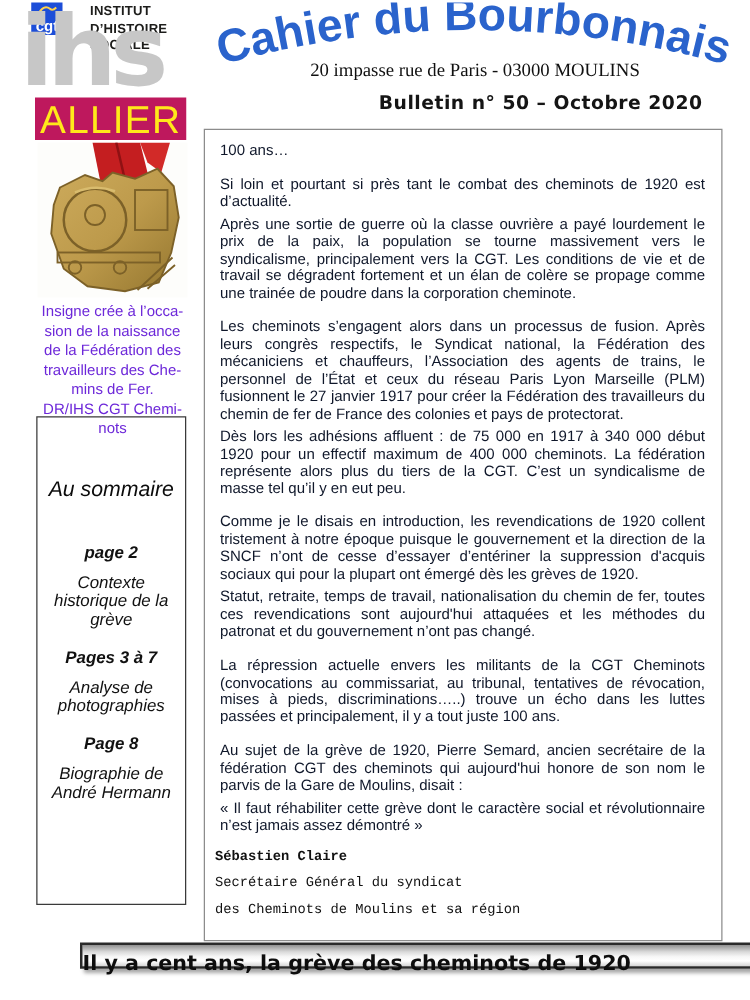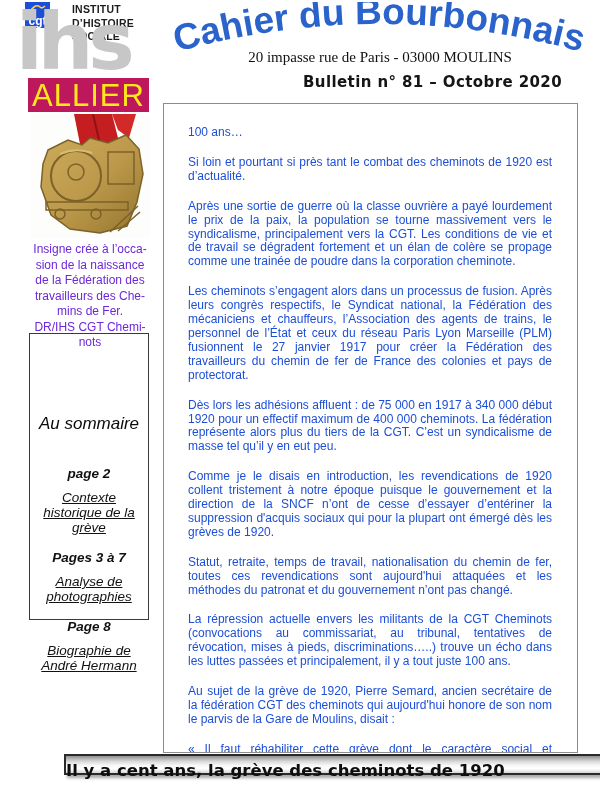--- a/index.html
+++ b/index.html
@@ -26,31 +26,31 @@
         font-family:"Liberation Serif",serif;font-size:15px;color:#101010;}
   .bulletin{position:absolute;top:73px;right:38px;font-family:"DejaVu Sans",sans-serif;
         font-weight:bold;font-size:15px;letter-spacing:.4px;color:#151515;}
 
   
   .medal-photo{position:absolute;left:30px;top:114px;width:120px;height:124px;background:#fdfdfb;}
   .medal-caption{position:absolute;left:20px;top:242px;width:140px;text-align:center;
         font-size:12px;line-height:15.5px;color:#6d28d9;}
 
   
-  .sommaire-box{position:absolute;left:29px;top:333px;width:120px;height:287px;
-        border:1px solid #3a3a3a;box-sizing:border-box;padding-top:80px;text-align:center;}
+  .sommaire-box{position:absolute;left:29px;top:333px;width:120px;height:391px;
+        border:1px solid #3a3a3a;box-sizing:border-box;padding-top:48px;text-align:center;}
   .sommaire-heading{font-style:italic;font-size:17px;margin:0 0 32px 0;color:#0b0b0b;}
   .s-page{font-style:italic;font-weight:bold;font-size:13.5px;margin:0 0 9px 0;text-align:center;}
-  .s-title{font-style:italic;font-size:13.5px;line-height:15px;margin:0 4px 15px 4px;text-decoration:underline;}
+  .s-title{font-style:italic;font-size:13.5px;line-height:15px;margin:0 4px 15px 4px;}
 
   
   .main-box{position:absolute;left:163px;top:103px;width:415px;height:650px;
         border:1px solid #8c8c8c;box-sizing:border-box;padding:6px 9px 6px 8px;
         overflow:hidden;}
-  .main-box p{margin:16px;font-size:12px;line-height:13.9px;text-align:justify;color:#1d4ed8;}
+  .main-box p{margin:4px;font-size:12px;line-height:13.9px;text-align:justify;color:#0f172a;}
   .main-box p.gap{margin-top:13px;}
   .signature{margin-top:12px;text-align:left;padding-right:2px;font-family:Liberation Mono, monospace;}
   .sig-name{font-size:11px;font-weight:bold;}
   .sig-role{font-size:11px;margin-top:9px;}
 
   
   .footer-banner{position:absolute;left:28px;top:754px;width:553px;height:21px;
         box-sizing:border-box;border:2px solid #2a2a2a;
         background:linear-gradient(180deg,#909090 0%,#d9d9d9 32%,#f7f7f7 55%,#ffffff 75%,#d4d4d4 100%);
         box-shadow:3px 3px 3px rgba(0,0,0,.35);margin-left:36px;}
@@ -83,21 +83,21 @@
     <defs>
         <path id="titleArc" d="M 6,50 Q 209,-6 412,50" fill="none"></path>
       </defs>
     <text text-anchor="middle">
       <textPath href="#titleArc" startOffset="50%">Cahier du Bourbonnais</textPath>
     </text>
   </svg>
 
   <div class="address">20 impasse rue de Paris - 03000 MOULINS</div>
 
-  <div class="bulletin">Bulletin n° 81 – Octobre 2020</div>
+  <div class="bulletin">Bulletin n° 50 – Octobre 2020</div>
 
   <div class="medal-photo">
     <svg width="120" height="124" viewBox="0 0 120 124">
       <defs>
         <linearGradient id="gold" x1="0" y1="0" x2="1" y2="1">
           <stop offset="0" stop-color="#cdab5c"></stop>
           <stop offset="0.5" stop-color="#bd9a4b"></stop>
           <stop offset="1" stop-color="#94762f"></stop>
         </linearGradient>
       </defs>
@@ -144,20 +144,21 @@
     <p>Après une sortie de guerre où la classe ouvrière a payé lourdement le prix de la paix, la population se tourne massivement vers le syndicalisme, principalement vers la CGT. Les conditions de vie et de travail se dégradent fortement et un élan de colère se propage comme une trainée de poudre dans la corporation cheminote.</p>
     <p class="gap">Les cheminots s’engagent alors dans un processus de fusion. Après leurs congrès respectifs, le Syndicat national, la Fédération des mécaniciens et chauffeurs, l’Association des agents de trains, le personnel de l’État et ceux du réseau Paris Lyon Marseille (PLM) fusionnent le 27 janvier 1917 pour créer la Fédération des travailleurs du chemin de fer de France des colonies et pays de protectorat.</p>
     <p>Dès lors les adhésions affluent : de 75 000 en 1917 à 340 000 début 1920 pour un effectif maximum de 400 000 cheminots. La fédération représente alors plus du tiers de la CGT. C’est un syndicalisme de masse tel qu’il y en eut peu.</p>
     <p class="gap">Comme je le disais en introduction, les revendications de 1920 collent tristement à notre époque puisque le gouvernement et la direction de la SNCF n’ont de cesse d’essayer d’entériner la suppression d'acquis sociaux qui pour la plupart ont émergé dès les grèves de 1920.</p>
     <p>Statut, retraite, temps de travail, nationalisation du chemin de fer, toutes ces revendications sont aujourd'hui attaquées et les méthodes du patronat et du gouvernement n’ont pas changé.</p>
     <p class="gap">La répression actuelle envers les militants de la CGT Cheminots (convocations au commissariat, au tribunal, tentatives de révocation, mises à pieds, discriminations…..) trouve un écho dans les luttes passées et principalement, il y a tout juste 100 ans.</p>
     <p class="gap">Au sujet de la grève de 1920, Pierre Semard, ancien secrétaire de la fédération CGT des cheminots qui aujourd'hui honore de son nom le parvis de la Gare de Moulins, disait :</p>
     <p>« Il faut réhabiliter cette grève dont le caractère social et révolutionnaire n’est jamais assez démontré »</p>
     <div class="signature">
       <div class="sig-name">Sébastien Claire</div>
+      <div class="sig-role">Secrétaire Général du syndicat</div>
       <div class="sig-role">des Cheminots de Moulins et sa région</div>
     </div>
   </div>
 
   <div class="footer-banner">
     <span>Il y a cent ans, la grève des cheminots de 1920</span>
   </div>
 
 </div>
 

